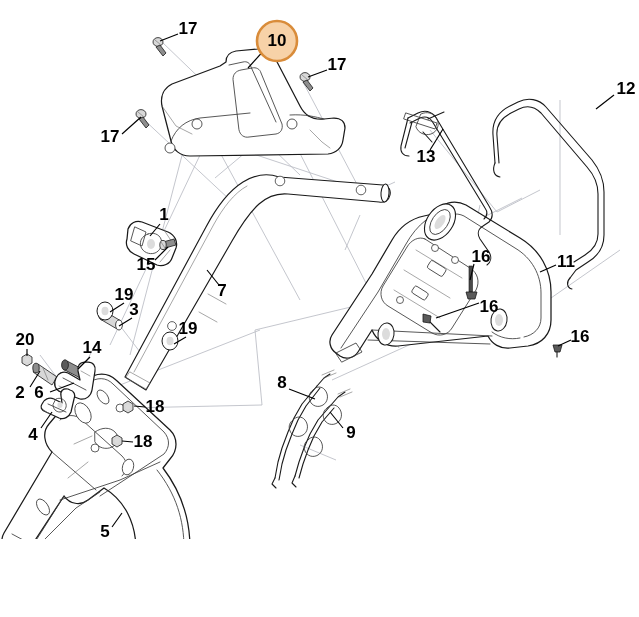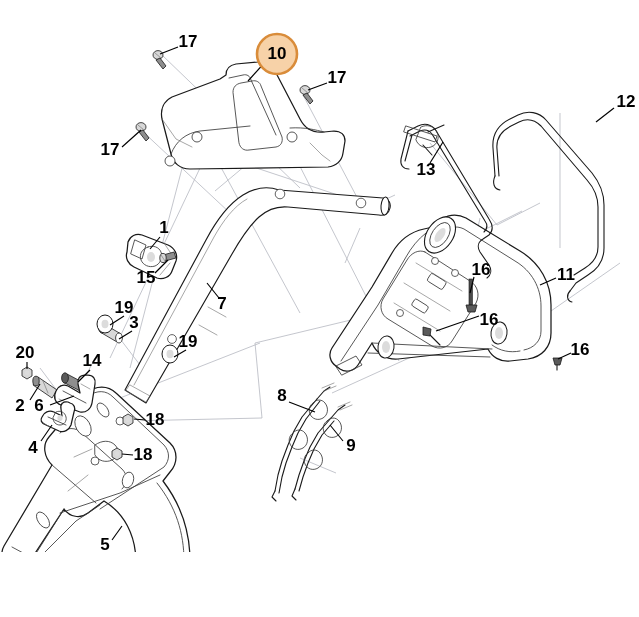--- a/index.html
+++ b/index.html
@@ -10,21 +10,20 @@
   }
   body {
     font-family: "Liberation Sans", sans-serif;
   }
   #diagram-root {
     position: relative;
     width: 639px;
     height: 539px;
     background: #ffffff;
     overflow: hidden;
-    margin-top: 13px;
   }
   #diagram-svg {
     position: absolute;
     left: 0;
     top: 0;
     width: 639px;
     height: 617px;
   }
   .part-label {
     font-family: "Liberation Sans", sans-serif;

